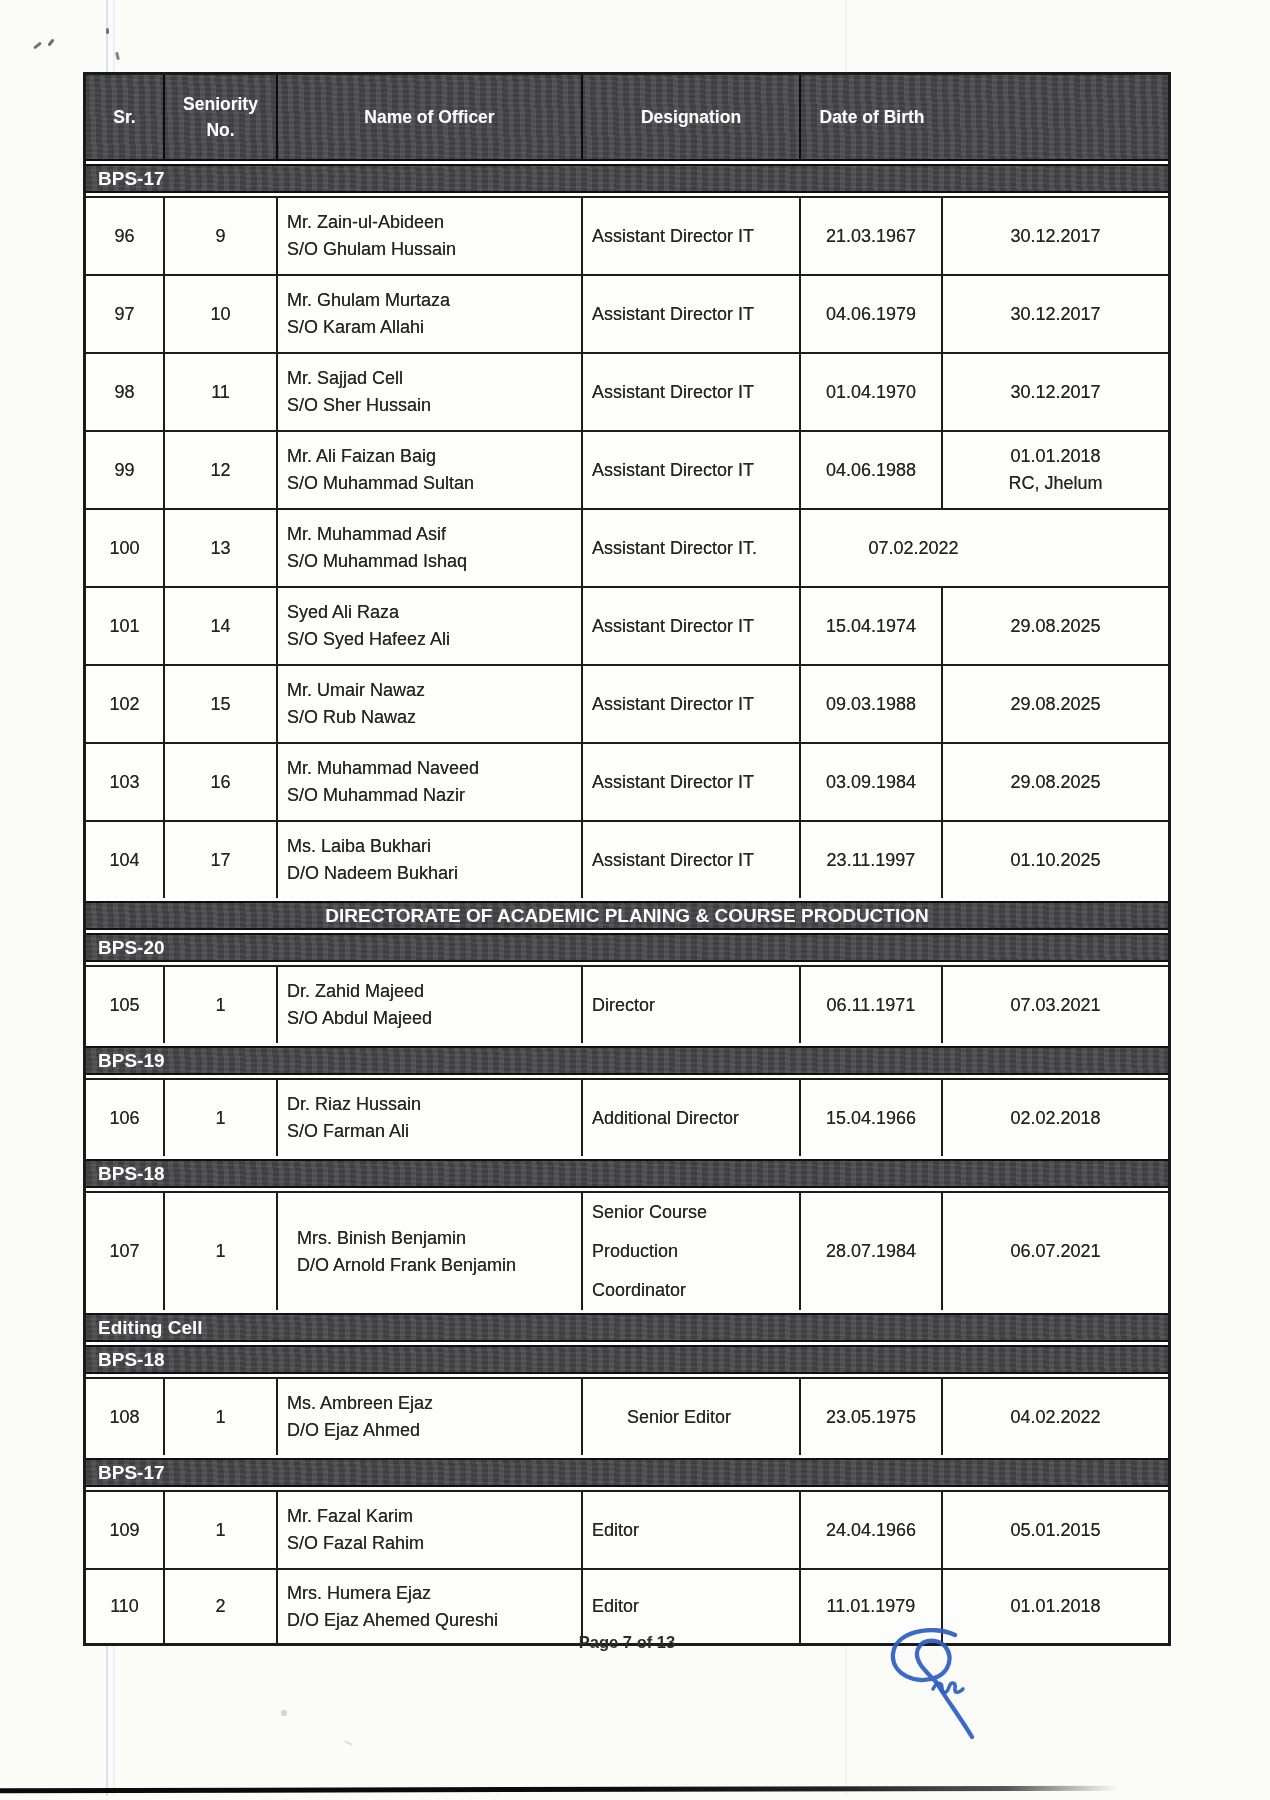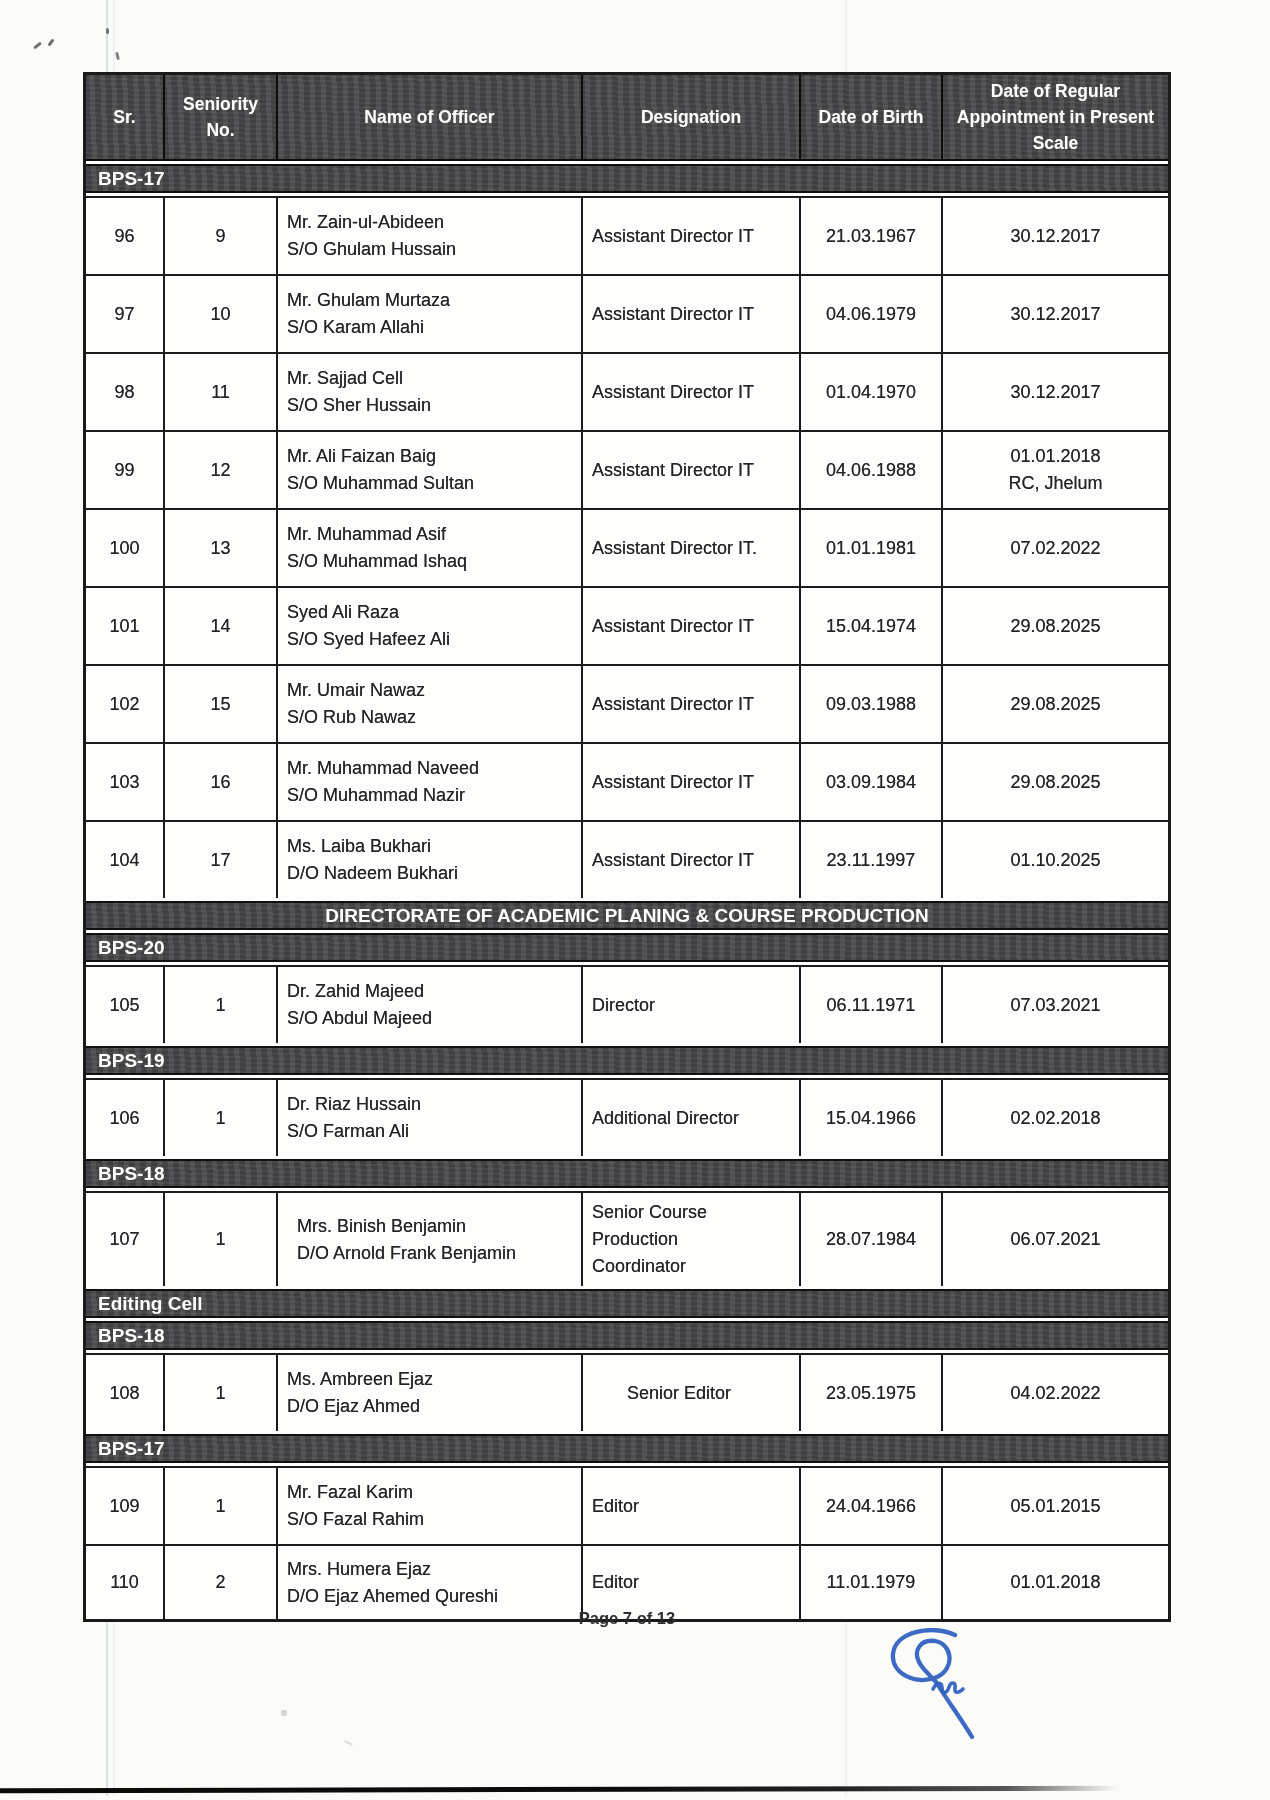--- a/index.html
+++ b/index.html
@@ -67,21 +67,20 @@
   <div class="speck" id="speck6"></div>
 
   <div id="sheet">
     <div class="tbl">
       <div class="thead dark">
           <div class="hcell" style="flex: 0 0 79px;">Sr.</div>
           <div class="hcell" style="flex: 0 0 113px;">Seniority No.</div>
           <div class="hcell" style="flex: 0 0 305px;">Name of Officer</div>
           <div class="hcell" style="flex: 0 0 218px;">Designation</div>
           <div class="hcell" style="flex: 0 0 142px;">Date of Birth</div>
-          <div class="hcell" style="flex: 0 0 225px;">Date of Regular Appointment in Present Scale</div>
         </div>
       <div>
           <div class="bar dark">BPS-17</div>
           <div class="row">
             <div class="cell ac" style="flex: 0 0 79px;">
               <span>96</span>
             </div>
             <div class="cell ac" style="flex: 0 0 113px;">
               <span>9</span>
             </div>
@@ -170,23 +169,20 @@
             <div class="cell ac" style="flex: 0 0 113px;">
               <span>13</span>
             </div>
             <div class="cell al" style="flex: 0 0 305px;">
               <div>Mr. Muhammad Asif</div>
               <div>S/O Muhammad Ishaq</div>
             </div>
             <div class="cell al" style="flex: 0 0 218px;">
               <div>Assistant Director IT.</div>
             </div>
-            <div class="cell ac" style="flex: 0 0 142px;">
-              <span>01.01.1981</span>
-            </div>
             <div class="cell ac" style="flex: 0 0 225px;">
               <div>07.02.2022</div>
             </div>
           </div>
           <div class="row">
             <div class="cell ac" style="flex: 0 0 79px;">
               <span>101</span>
             </div>
             <div class="cell ac" style="flex: 0 0 113px;">
               <span>14</span>
@@ -318,21 +314,21 @@
             <div class="cell ac" style="flex: 0 0 79px;">
               <span>107</span>
             </div>
             <div class="cell ac" style="flex: 0 0 113px;">
               <span>1</span>
             </div>
             <div class="cell al" style="flex: 0 0 305px; padding-left: 19px;">
               <div>Mrs. Binish Benjamin</div>
               <div>D/O Arnold Frank Benjamin</div>
             </div>
-            <div class="cell al" style="flex: 0 0 218px;">
+            <div class="cell al" style="flex: 0 0 218px; gap: 12px;">
               <div>Senior Course</div>
               <div>Production</div>
               <div>Coordinator</div>
             </div>
             <div class="cell ac" style="flex: 0 0 142px;">
               <span>28.07.1984</span>
             </div>
             <div class="cell ac" style="flex: 0 0 225px;">
               <div>06.07.2021</div>
             </div>

